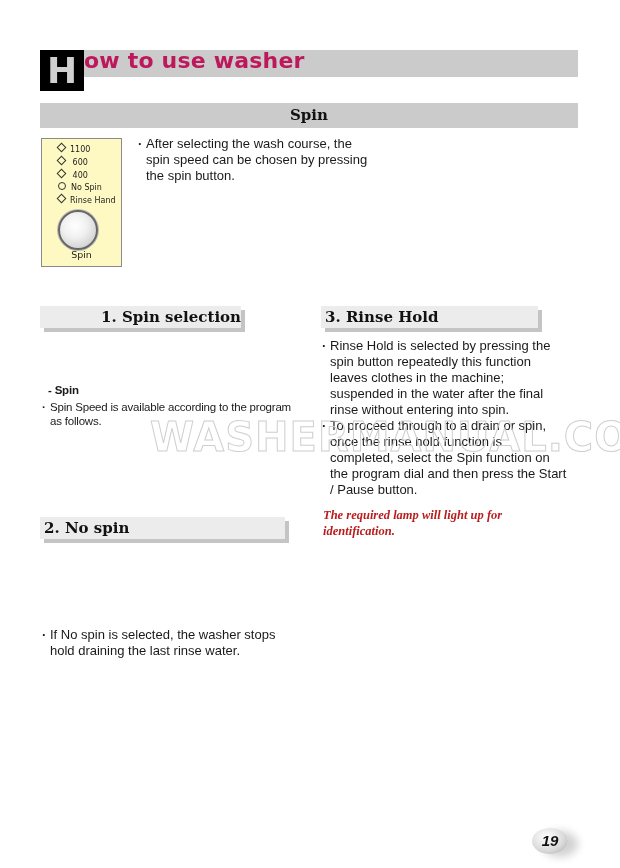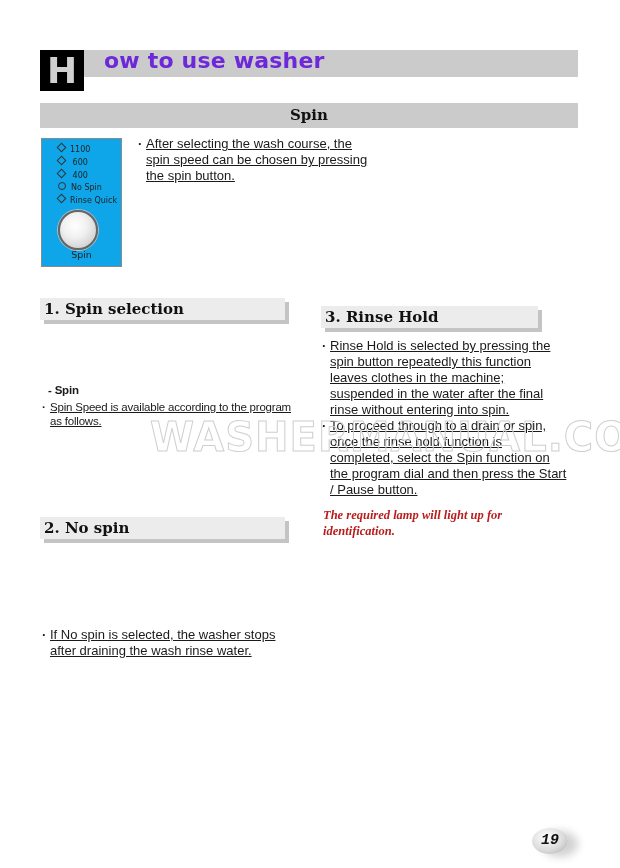--- a/index.html
+++ b/index.html
@@ -4,89 +4,89 @@
 <style>
   html, body { margin: 0; padding: 0; }
   body {
     width: 620px; height: 868px; background: #ffffff; position: relative; overflow: hidden;
     font-family: "Liberation Sans", sans-serif; color: #1a1a1a;
   }
   .abs { position: absolute; }
 
   
   .title-bar { left: 84px; top: 50px; width: 494px; height: 27px; background: #cbcbcb; }
-  .title-text { left: 104px; top: 48px; font-family: "DejaVu Sans", sans-serif; font-weight: bold; font-size: 22px; color: #6d28d9; letter-spacing: 0.2px; }
+  .title-text { left: 84px; top: 48px; font-family: "DejaVu Sans", sans-serif; font-weight: bold; font-size: 22px; color: #be185d; letter-spacing: 0.2px; }
   .title-initial { left: 40px; top: 50px; width: 44px; height: 41px; background: #000; color: #d0d0d0;
     font-family: "DejaVu Sans", sans-serif; font-weight: bold; font-size: 36px; line-height: 41px; text-align: center; }
 
   
   .spin-bar { left: 40px; top: 103px; width: 538px; height: 25px; background: #cbcbcb; }
   .spin-bar-label { width: 100%; text-align: center; font-family: "DejaVu Serif", serif; font-weight: bold; font-size: 15px; line-height: 25px; color: #111; }
 
   
-  .panel { left: 41px; top: 138px; width: 81px; height: 129px; border: 1.5px solid #8a8a8a; background: #0ea5e9; box-sizing: border-box; }
+  .panel { left: 41px; top: 138px; width: 81px; height: 129px; border: 1.5px solid #8a8a8a; background: #fef9c3; box-sizing: border-box; }
   .panel-opts { position: absolute; left: 16px; top: 5px; font-family: "DejaVu Sans", sans-serif; font-size: 8px; line-height: 12.8px; color: #222; }
   .opt { white-space: nowrap; }
   .opt .dia { display: inline-block; width: 5px; height: 5px; border: 1px solid #333; transform: rotate(45deg); margin-right: 5px; vertical-align: 1px; }
   .opt .circ { display: inline-block; width: 6px; height: 6px; border: 1px solid #333; border-radius: 50%; margin-right: 5px; vertical-align: 0px; }
   .spin-knob { position: absolute; left: 16px; top: 71px; width: 36px; height: 36px; border-radius: 50%;
     background: radial-gradient(circle at 42% 38%, #ffffff 0%, #f0f0f0 40%, #cfcfcf 80%, #a8a8a8 100%);
     border: 2px solid #666; box-shadow: 0 0 0 1px #bbb; }
   .spin-knob-label { position: absolute; left: 0; width: 100%; top: 110px; text-align: center; font-family: "DejaVu Sans", sans-serif; font-size: 9.5px; color: #222; }
 
   .intro { left: 138px; top: 136px; width: 230px; font-size: 13px; line-height: 16px; }
 
   
   .sec-h { height: 22px; background: #ececec; box-shadow: 4px 4px 0 #c4c4c4; }
   .sec-h span { display: block; padding-left: 4px; font-family: "DejaVu Serif", serif; font-weight: bold; font-size: 15px; line-height: 22px; color: #111; }
-  .sec1 { left: 40px; top: 298px; width: 245px; }
+  .sec1 { left: 40px; top: 306px; width: 201px; text-align: right; }
   .sec2 { left: 40px; top: 517px; width: 245px; }
   .sec3 { left: 321px; top: 306px; width: 217px; }
 
-  .bullet { position: relative; padding-left: 8px; text-decoration: underline; }
+  .bullet { position: relative; padding-left: 8px; }
   .bullet::before { content: "·"; position: absolute; left: 0; top: 0; font-weight: bold; }
 
   .s1-text { left: 42px; top: 352px; width: 250px; font-size: 11.5px; line-height: 14px; letter-spacing: -0.2px; }
   .prog-list { left: 48px; top: 379px; width: 250px; font-size: 11.5px; line-height: 14px; letter-spacing: -0.2px; }
   .prog { margin-bottom: 4px; }
   .prog .names { font-weight: bold; padding-left: 8px; text-indent: -8px; }
   .prog .names::before { content: "- "; }
   .prog .speeds { padding-left: 8px; }
 
   .s2-text { left: 42px; top: 551px; width: 250px; font-size: 13px; line-height: 16px; }
   .s3-text { left: 322px; top: 338px; width: 245px; font-size: 13px; line-height: 16px; }
   .s3-text .bullet { margin-bottom: 0; }
   .note { left: 323px; top: 507px; width: 240px; font-family: "Liberation Serif", serif; font-style: italic; font-weight: bold; font-size: 12.5px; line-height: 16px; color: #b91c1c; }
 
   .watermark { left: 150px; top: 414px; font-family: "DejaVu Sans", sans-serif; font-weight: bold; font-size: 40px; letter-spacing: 1px;
     color: transparent; -webkit-text-stroke: 1px #cfcfcf; white-space: nowrap; }
 
   .page-num { left: 532px; top: 828px; width: 36px; height: 26px; border-radius: 50%;
     background: radial-gradient(ellipse at 40% 35%, #ffffff 0%, #dcdcdc 55%, #a9a9a9 100%);
     box-shadow: 10px 3px 8px rgba(0,0,0,0.18); }
-  .page-num span { display: block; text-align: center; font-weight: bold; font-style: italic; font-size: 15px; line-height: 26px; color: #111; font-family: Liberation Mono, monospace; }
+  .page-num span { display: block; text-align: center; font-weight: bold; font-style: italic; font-size: 15px; line-height: 26px; color: #111; }
 </style>
 </head>
 <body>
 
 <div class="abs title-bar"></div>
 <div class="abs title-initial">H</div>
 <div class="abs title-text">ow to use washer</div>
 
 <div class="abs spin-bar">
   <div class="spin-bar-label">Spin</div>
 </div>
 
 <div class="abs panel">
   <div class="panel-opts">
     <div class="opt"><span class="dia"></span><span>1100</span></div>
     <div class="opt"><span class="dia"></span>&nbsp;<span>600</span></div>
     <div class="opt"><span class="dia"></span>&nbsp;<span>400</span></div>
     <div class="opt"><span class="circ"></span><span>No Spin</span></div>
-    <div class="opt"><span class="dia"></span><span>Rinse Quick</span></div>
+    <div class="opt"><span class="dia"></span><span>Rinse Hand</span></div>
   </div>
   <div class="spin-knob"></div>
   <div class="spin-knob-label">Spin</div>
 </div>
 
 <div class="abs intro bullet">After selecting the wash course, the spin speed can be chosen by pressing the spin button.</div>
 
 <div class="abs sec-h sec1">
   <span>1. Spin selection</span>
 </div>
@@ -95,21 +95,21 @@
   <div class="prog">
   </div>
   <div class="prog">
     <div class="names">Spin</div>
   </div>
 </div>
 
 <div class="abs sec-h sec2">
   <span>2. No spin</span>
 </div>
-<div class="abs s2-text bullet">If No spin is selected, the washer stops after draining the wash rinse water.</div>
+<div class="abs s2-text bullet">If No spin is selected, the washer stops hold draining the last rinse water.</div>
 
 <div class="abs sec-h sec3">
   <span>3. Rinse Hold</span>
 </div>
 <div class="abs s3-text">
   <div class="bullet">Rinse Hold is selected by pressing the spin button repeatedly this function leaves clothes in the machine; suspended in the water after the final rinse without entering into spin.</div>
   <div class="bullet">To proceed through to a drain or spin, once the rinse hold function is completed, select the Spin function on the program dial and then press the Start / Pause button.</div>
 </div>
 <div class="abs note">The required lamp will light up for identification.</div>
 

